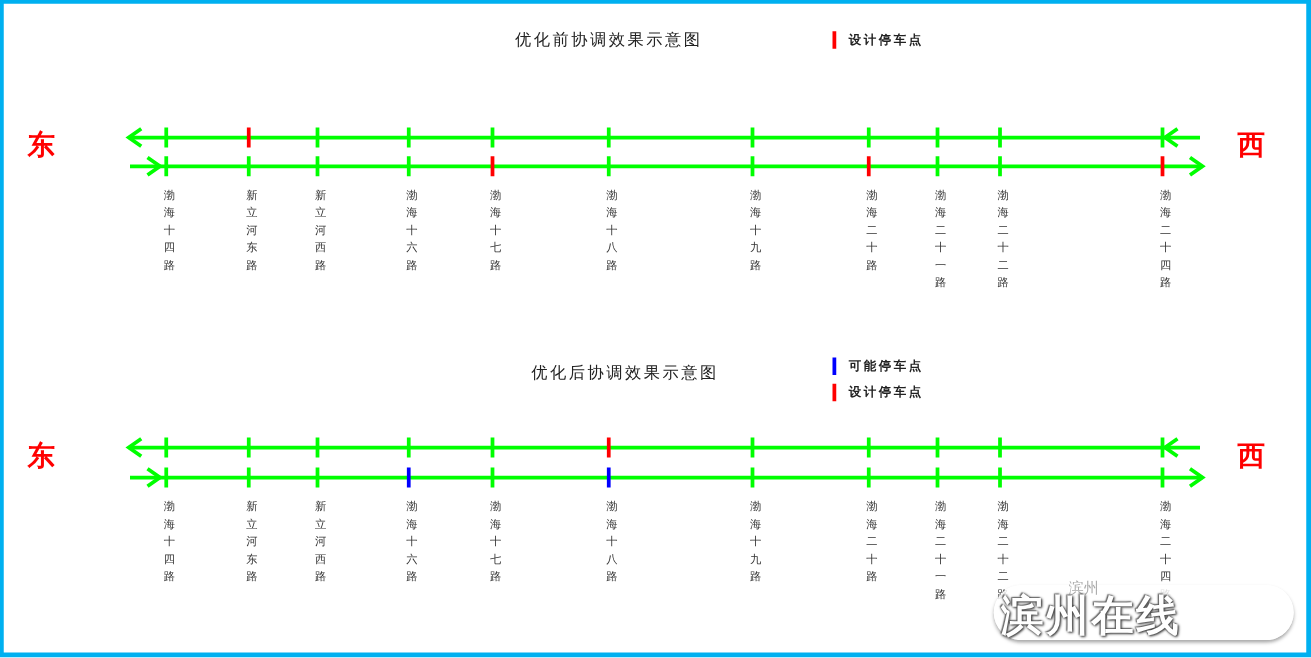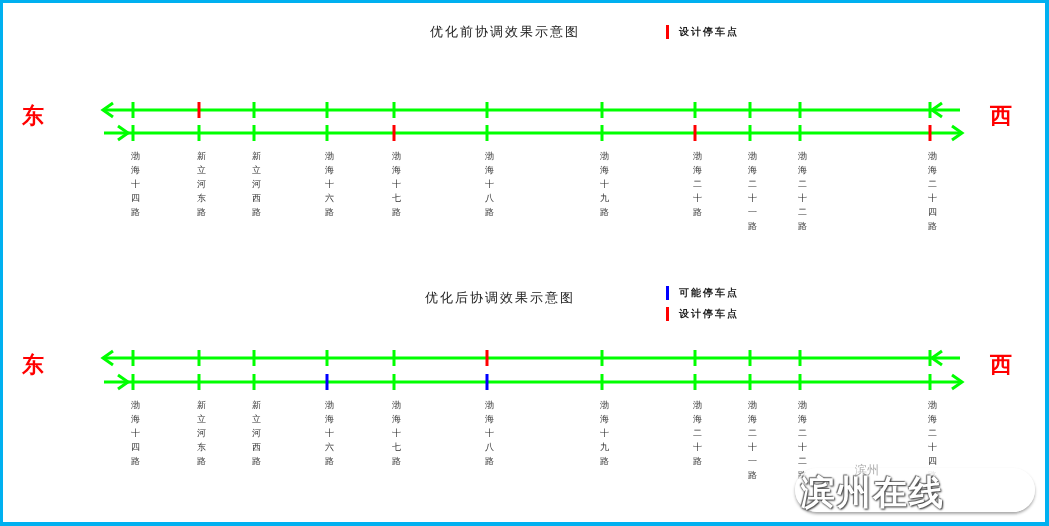--- a/index.html
+++ b/index.html
@@ -23,21 +23,21 @@
              text-shadow:0 0 2px #555, 1px 1px 2px #333, -1px -1px 1px #777; }
   .wm-app { position:absolute; left:162px; top:10px; font-size:32px; color:#444;
             font-family:"Liberation Sans", sans-serif; letter-spacing:3px; }
   .wm-faint { position:absolute; left:60px; top:0; font-size:12px; color:#aaa; font-family:"DejaVu Sans", sans-serif;text-align:center; }
 </style>
 </head>
 <body>
 
 <div class="frame"></div>
 
-<div class="title" style="left:412px; top:23px;margin-left:18px;">优化前协调效果示意图</div>
+<div class="title" style="left:412px; top:23px;">优化前协调效果示意图</div>
 <div class="legend" style="left:666px; top:25px;">
   <span class="sw" style="background:#ff0000;"></span>
   <span>设计停车点</span>
 </div>
 
 <div class="dir" style="left:22px; top:101px;">东</div>
 <div class="dir" style="left:990px; top:101px;">西</div>
 
 <div class="diagram" id="diag-before" style="top:90px;">
     <svg width="1049" height="60">

